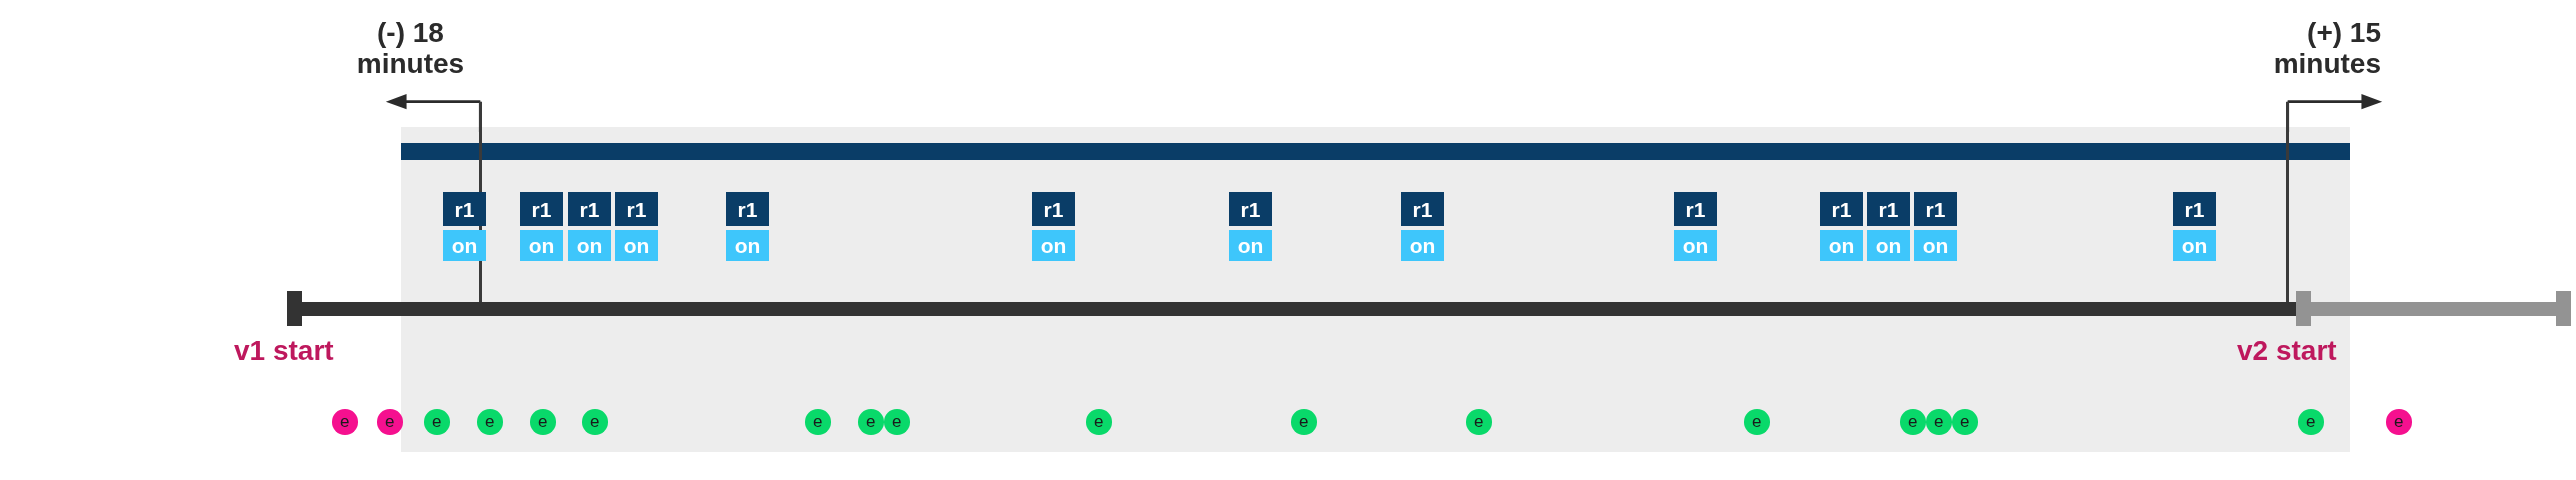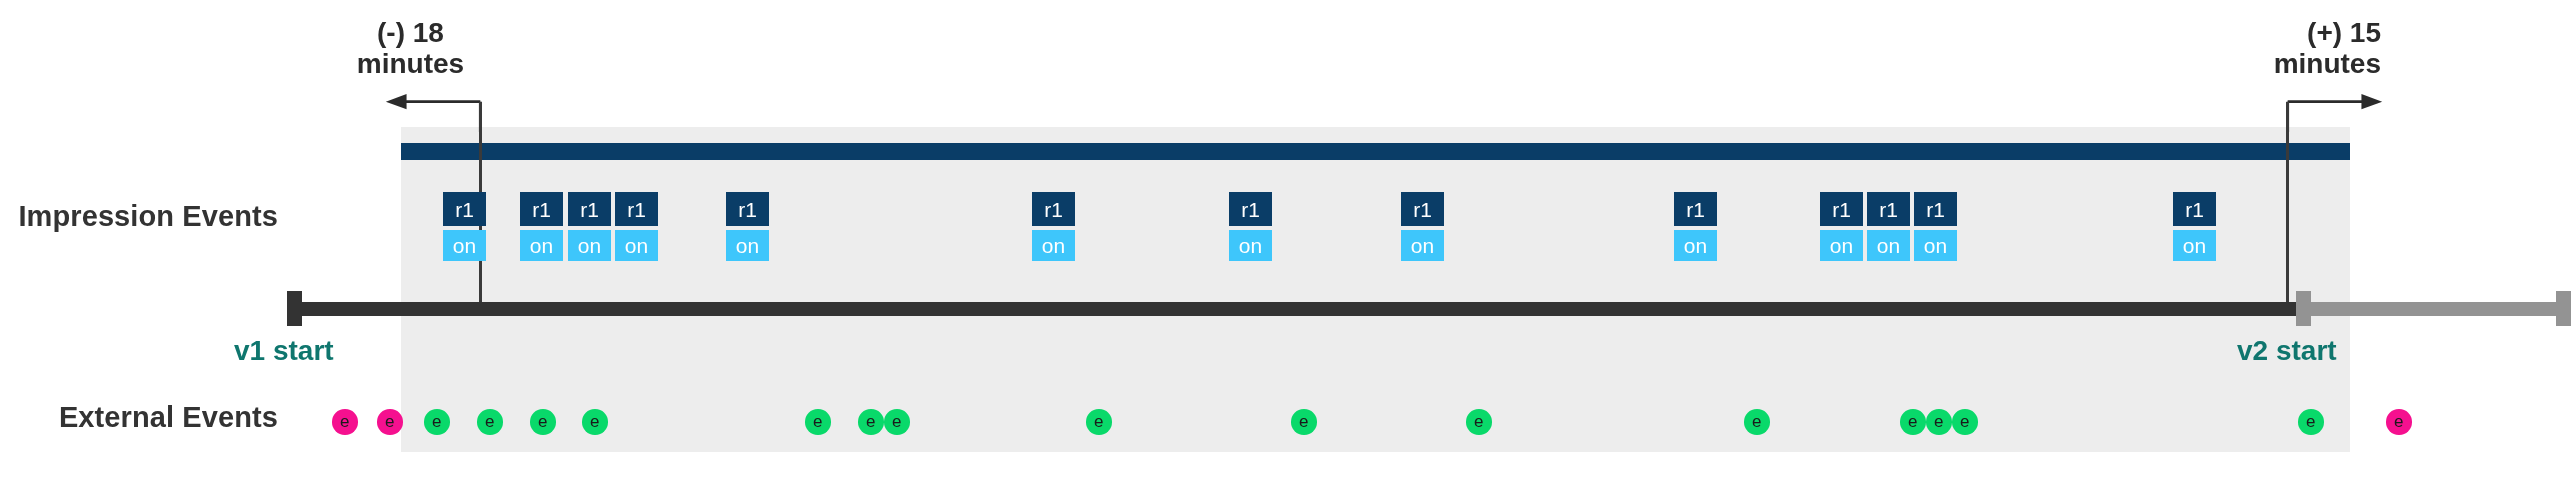--- a/index.html
+++ b/index.html
@@ -50,21 +50,21 @@
     align-items: stretch;
     gap: 3.8px;
   }
   .badge {
     width: 43px;
     height: 34px;
     display: flex;
     align-items: center;
     justify-content: center;
     font-size: 21px;
-    font-weight: 400;
+    font-weight: 700;
     color: #ffffff;
     line-height: 1;
     box-sizing: border-box;
   }
   .badge.r {
     background: #0a3d67;
   }
   .badge.on {
     background: #3ec6fb;
     height: 31px;
@@ -80,21 +80,21 @@
   .vcap {
     position: absolute;
     width: 15px;
     height: 35px;
   }
   .vcap.v1 { background: #333333; }
   .vcap.v2 { background: #939393; }
 
   .vlabel {
     position: absolute;
-    color: #0f766e;
+    color: #be185d;
     font-size: 28px;
     font-weight: 700;
     white-space: nowrap;
   }
 
   
   .ev {
     position: absolute;
     width: 25.5px;
     height: 25.5px;
@@ -156,23 +156,21 @@
     <div>(+) 15</div>
     <div>minutes</div>
   </div>
   <svg class="anno" style="left:2282px; top:94px;" width="104" height="38" viewBox="0 0 110 40">
     <path d="M6 8 L6 40" stroke="#2b2b2b" stroke-width="3" fill="none"></path>
     <path d="M6 8 L86 8" stroke="#2b2b2b" stroke-width="3" fill="none"></path>
     <path d="M106 8 L84 0 L84 16 Z" fill="#2b2b2b"></path>
   </svg>
   <div class="guide" style="left:2286px; top:102px; height:212px;"></div>
 
-  <div class="row-label" style="left:0px; top:200px; width:278px;">Impression Events</div>
-
-  <div class="row-label" style="left:0px; top:401px; width:278px;">External Events</div>
+
 
   <div id="badge-layer">
       <div class="badge-stack" style="left: 443px; top: 192px;">
         <div class="badge r">r1</div>
         <div class="badge on">on</div>
       </div>
       <div class="badge-stack" style="left: 520px; top: 192px;">
         <div class="badge r">r1</div>
         <div class="badge on">on</div>
       </div>

